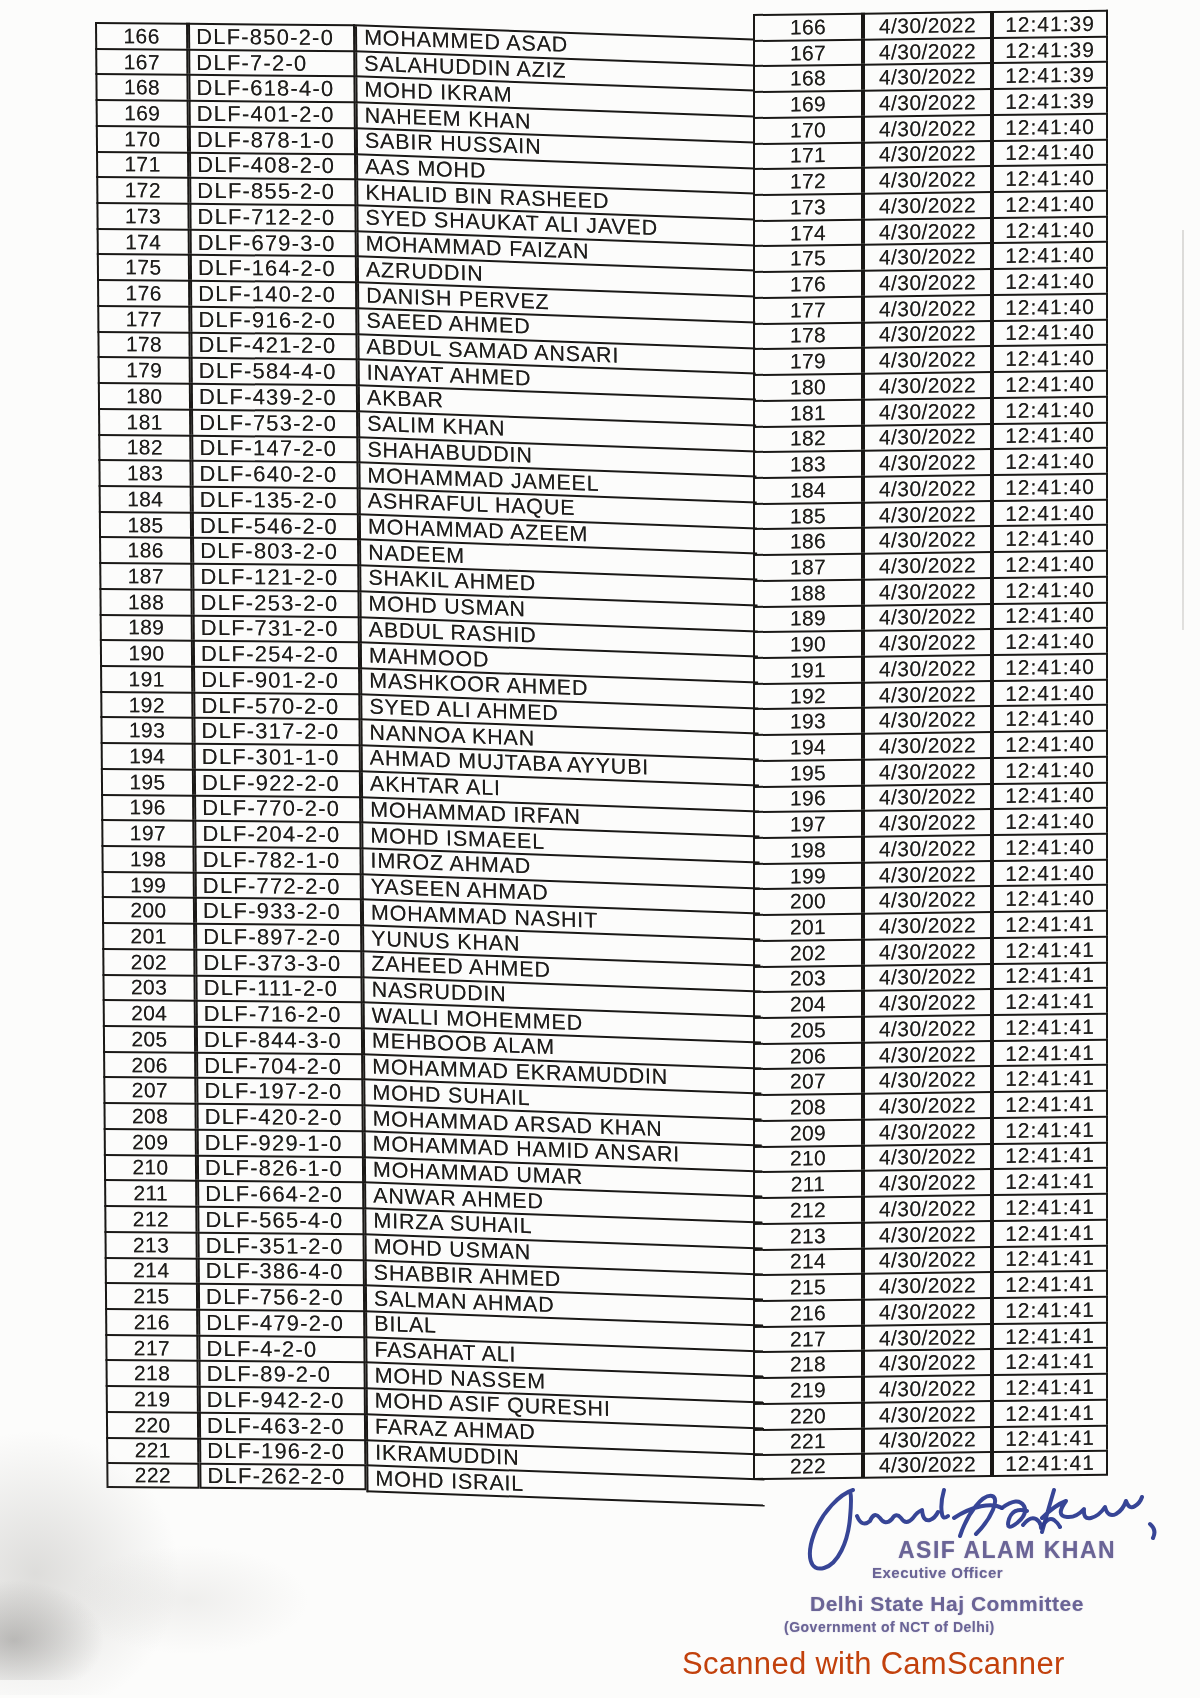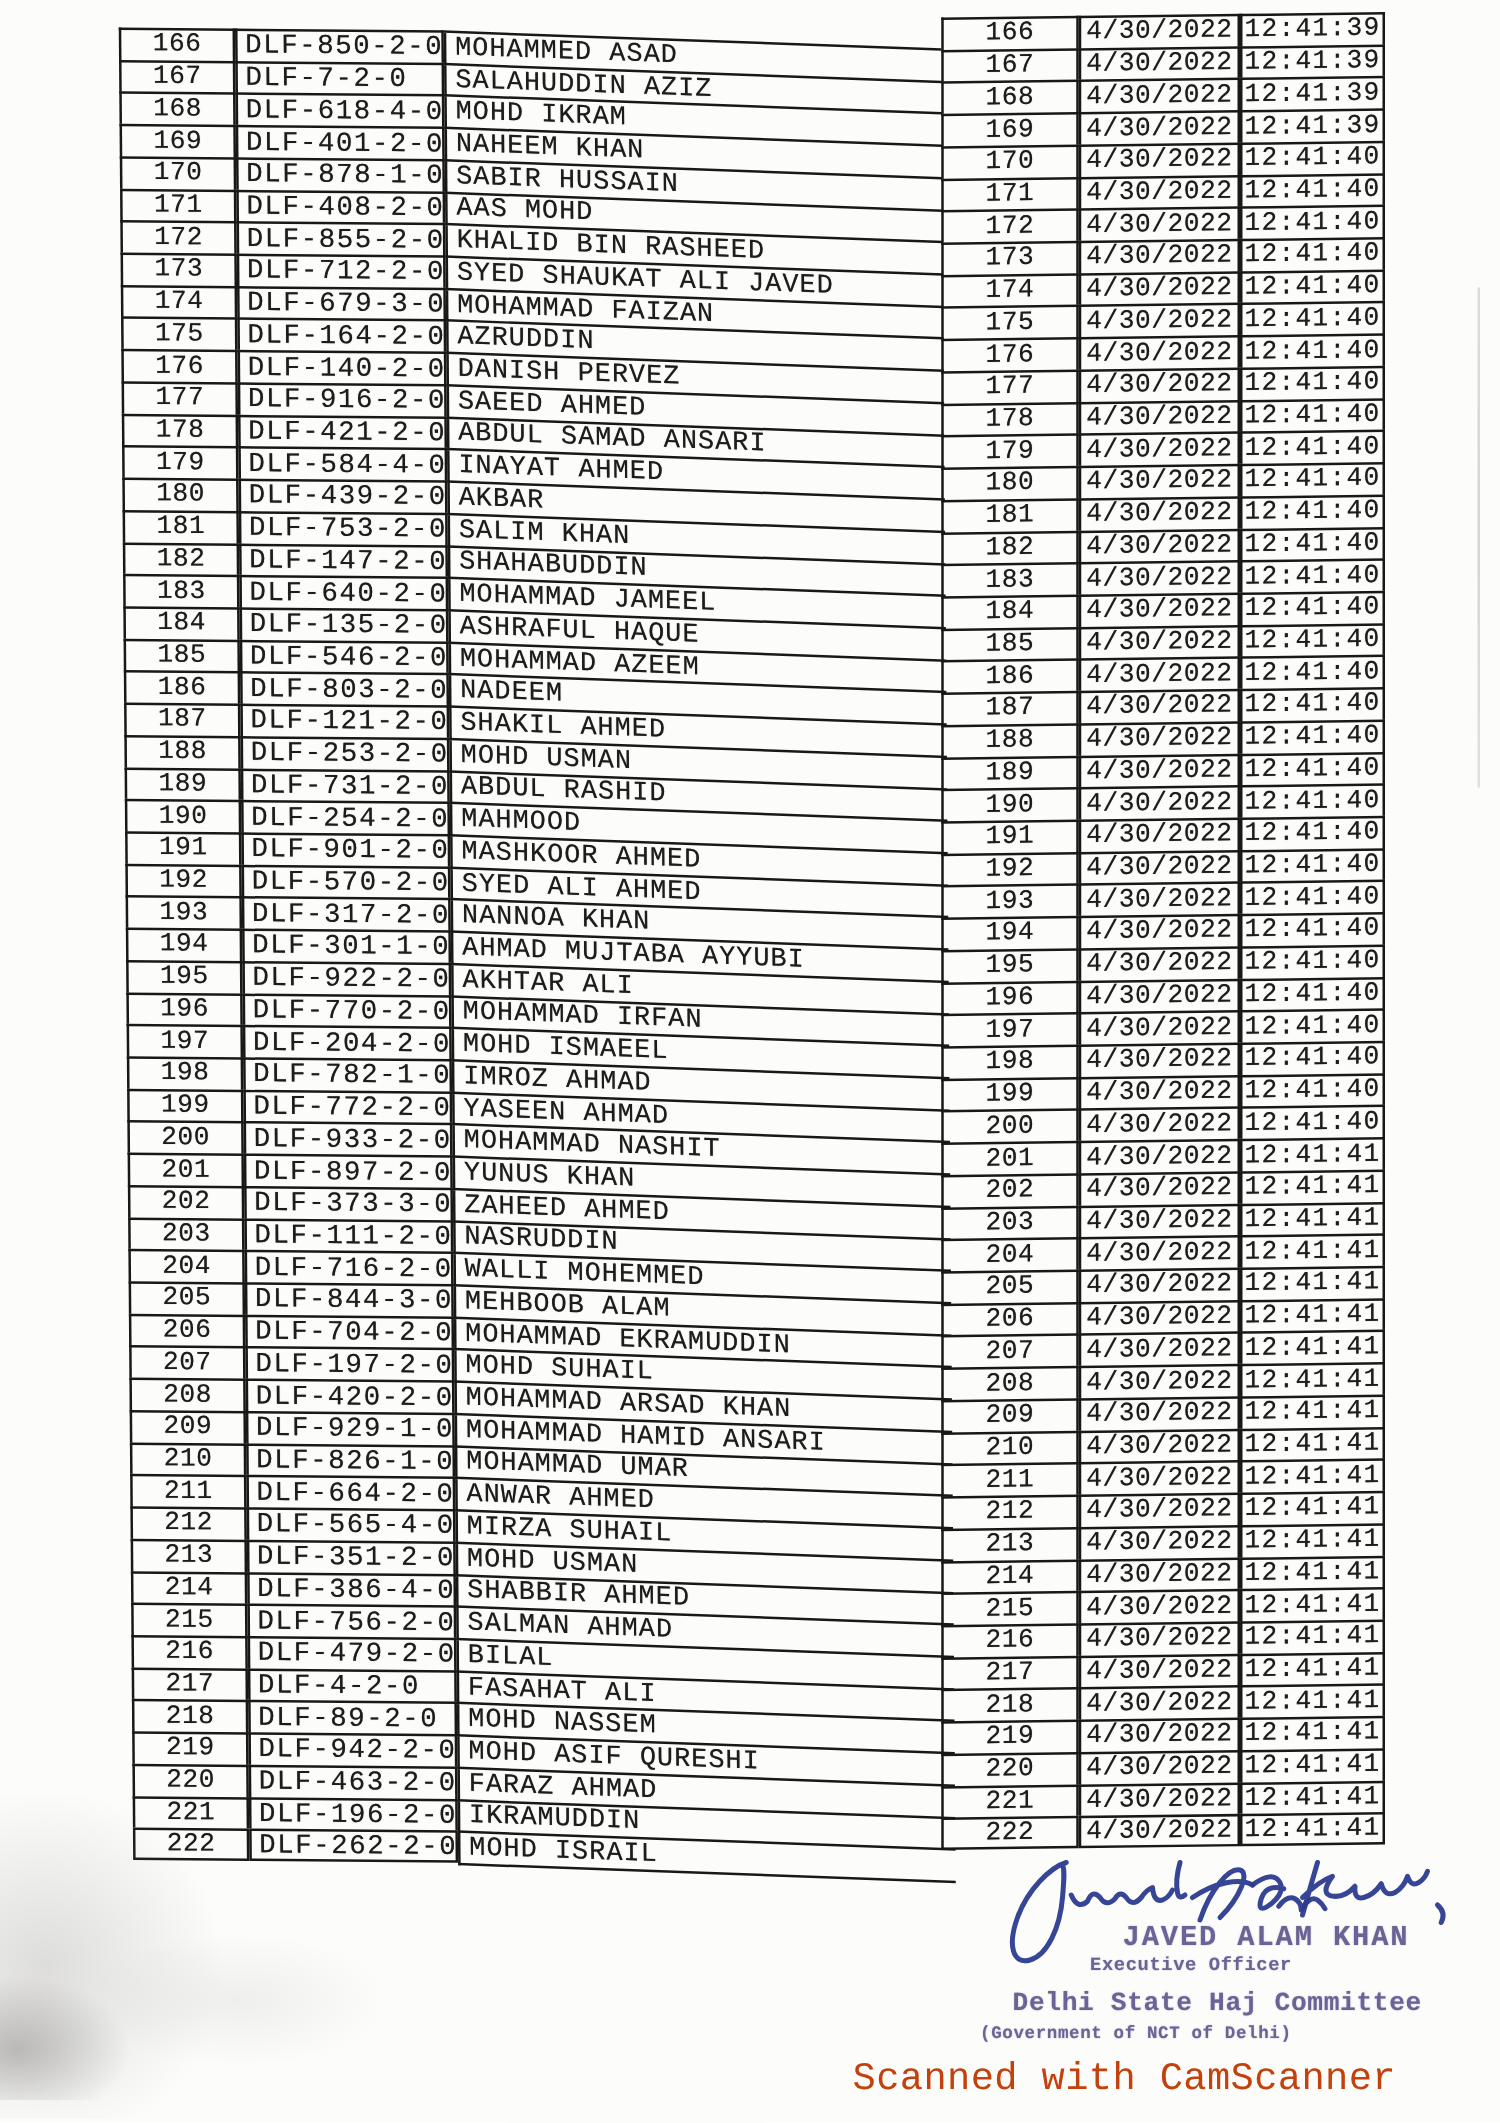--- a/index.html
+++ b/index.html
@@ -1,20 +1,20 @@
 <!DOCTYPE html>
 <html><head>
 <meta charset="utf-8">
 <title>Scanned Document</title>
 <style>
   html,body{margin:0;padding:0;background:#ffffff;}
   .page{
     position:relative;width:1200px;height:1698px;overflow:hidden;
     background:#fcfcfb;
-    font-family:Liberation Mono, monospace;
+    font-family:Liberation Sans, sans-serif;
     color:#1d1c1a;
   }
   
   .tbl{position:absolute;}
   .ltable{left:95px;top:22px;transform:skew(0.45deg,0.5deg);transform-origin:0 0;}
   .rtable{left:753px;top:14px;transform:skewY(-0.7deg);transform-origin:0 0;}
   .col{position:absolute;top:0;}
   .cell{
     box-sizing:border-box;height:25.72px;display:flex;align-items:center;
     font-size:21px;letter-spacing:.4px;white-space:nowrap;
@@ -438,21 +438,21 @@
     <g>
       <path class="sig-stroke" d="M113,22 C100,26 82,44 74,66 C66,88 70,104 84,100 C98,96 108,74 110,50 C111,38 112,28 110,24"></path>
       <path class="sig-stroke" d="M117,48 q5,12 13,5 q4,-10 10,-3 q5,8 12,1 q4,-7 9,-1 q5,8 12,0 q4,-6 9,-8 q1,12 8,10 q5,-2 8,-8 m6,-22 q-4,14 -2,24 q1,6 6,2"></path>
       <path class="sig-stroke" d="M220,68 C228,44 243,26 252,28 C260,30 252,50 236,66 M214,50 C232,38 252,34 262,40"></path>
       <path class="sig-stroke" d="M262,40 q16,-12 22,-2 q4,8 -7,17 q-12,9 -8,-4 q4,-12 18,-8 M283,57 q7,-9 13,-6 q5,3 5,9 q7,-12 13,-8 q4,3 6,7"></path>
       <path class="sig-stroke" d="M314,22 q-7,24 -12,42 M302,50 q13,-13 24,-17 q-11,15 1,16 q9,1 17,-8 q-1,11 7,9 q8,-2 14,-11 q3,11 11,7 q7,-4 10,-13 q3,9 9,5 q5,-3 7,-9"></path>
       <path class="sig-stroke" d="M410,56 q7,6 3,14"></path>
     </g>
   </svg>
 
-  <div class="stamp-line stamp-l1">JAVED ALAM KHAN</div>
+  <div class="stamp-line stamp-l1">ASIF ALAM KHAN</div>
   <div class="stamp-line stamp-l2">Executive Officer</div>
   <div class="stamp-line stamp-l3">Delhi State Haj Committee</div>
   <div class="stamp-line stamp-l4">(Government of NCT of Delhi)</div>
 
   <div class="camscanner">Scanned with CamScanner</div>
 
   <div class="blob blob1"></div>
   <div class="blob blob2"></div>
   <div class="blob blob3"></div>
   <div class="edge-line"></div>

